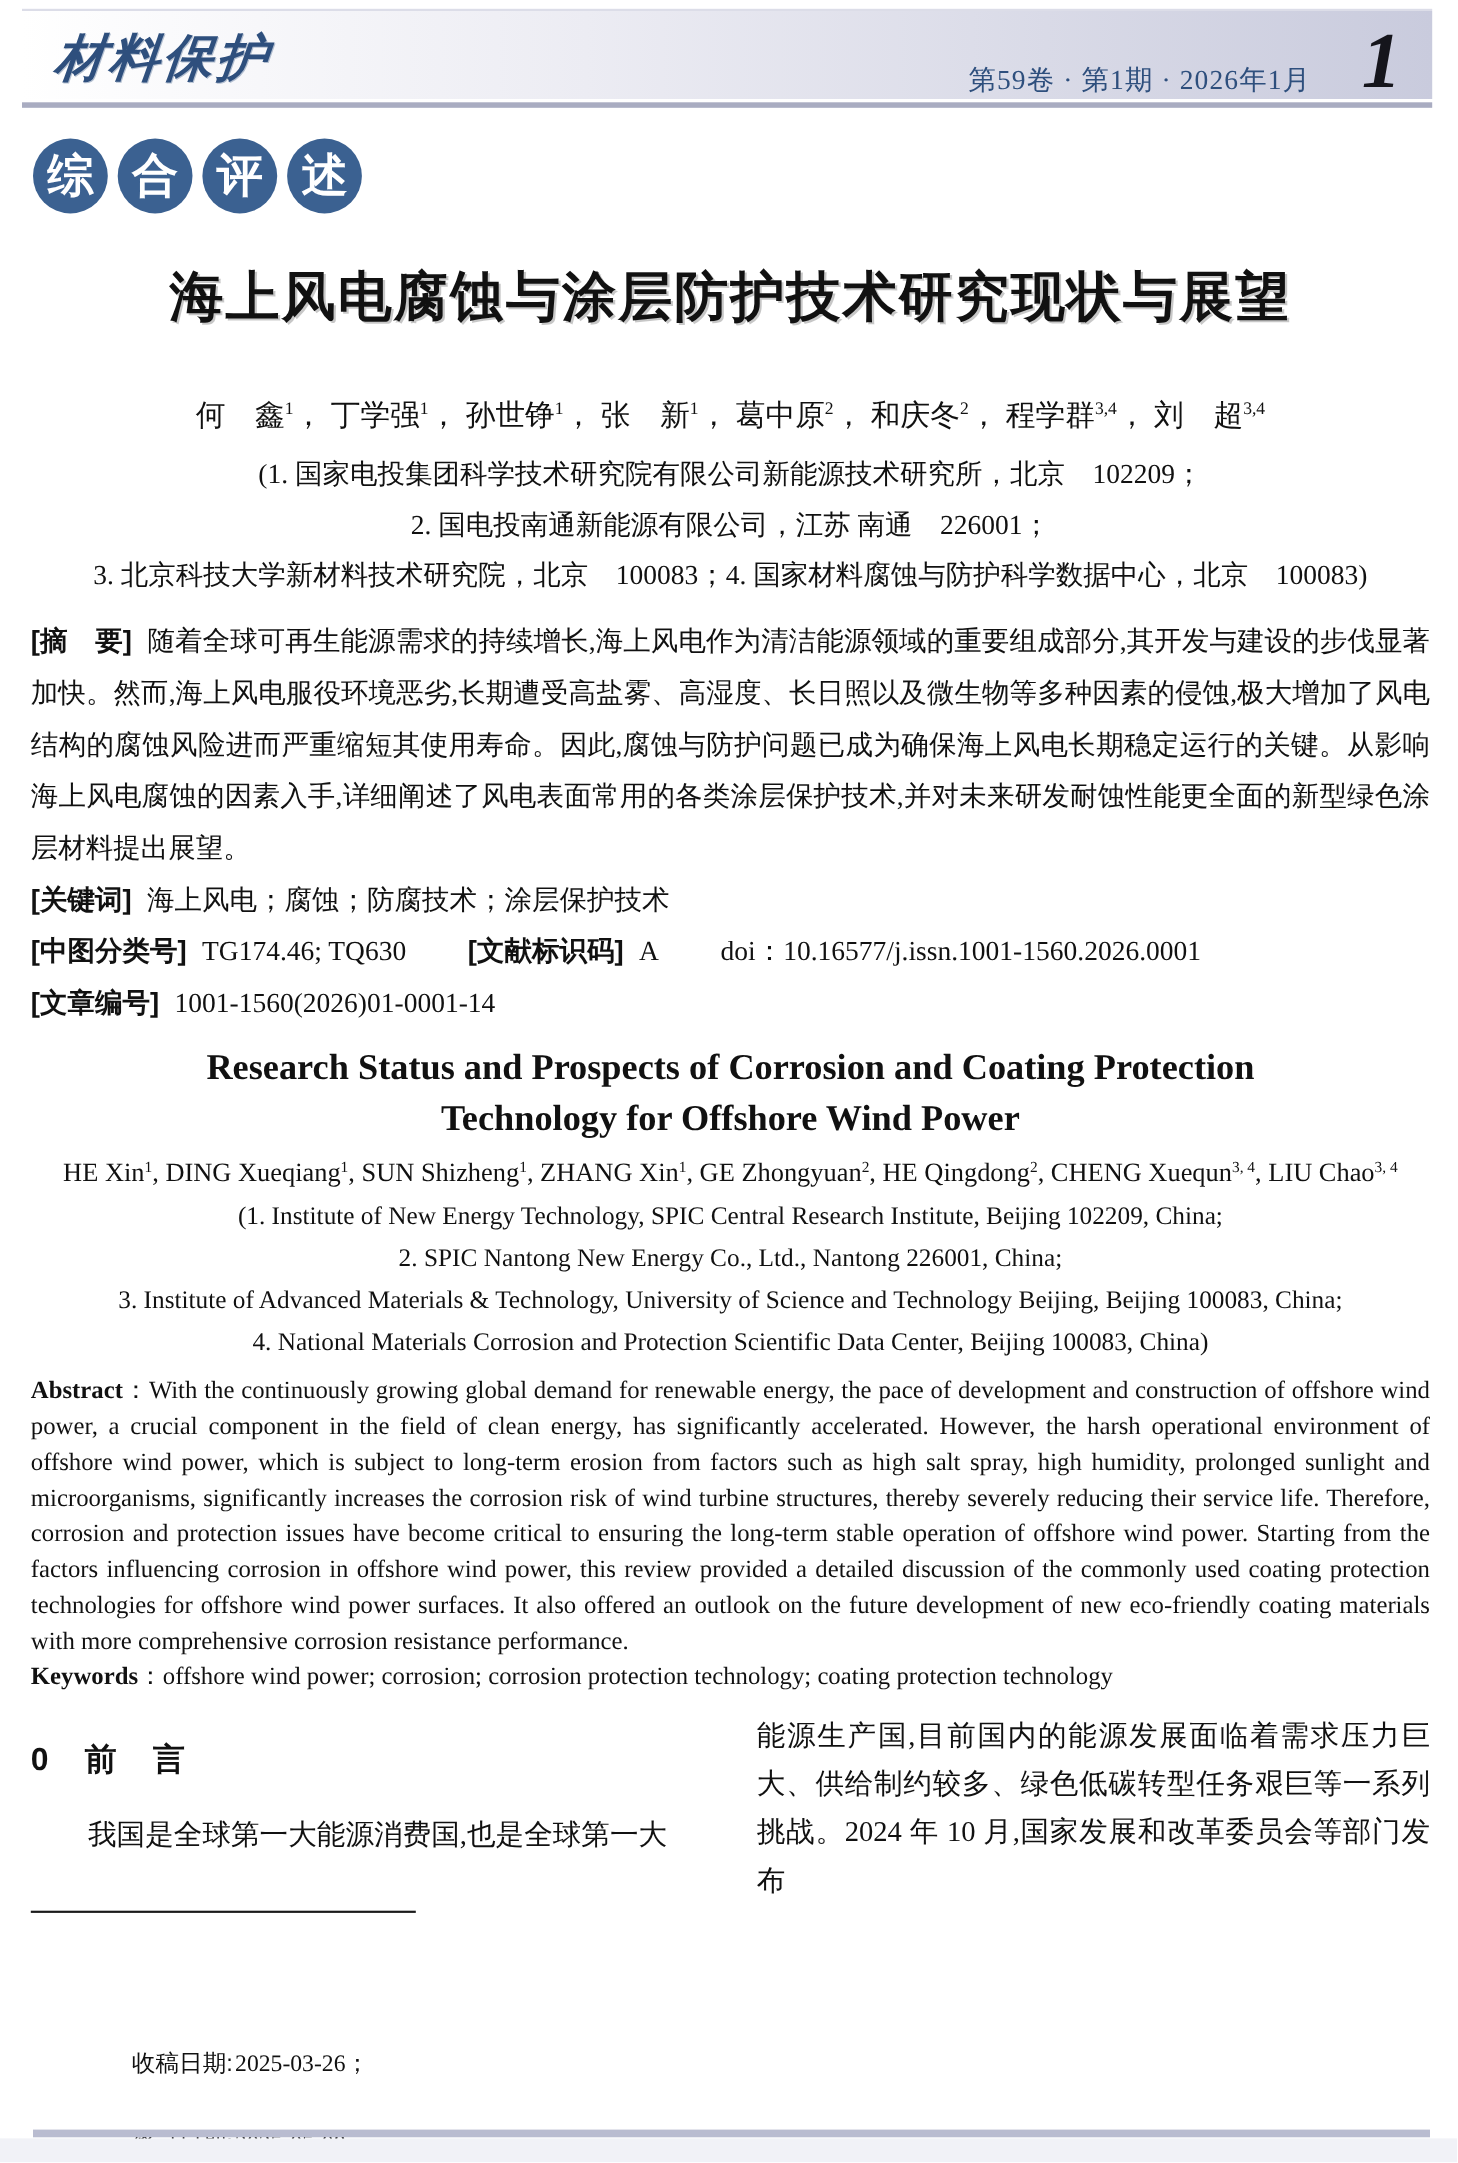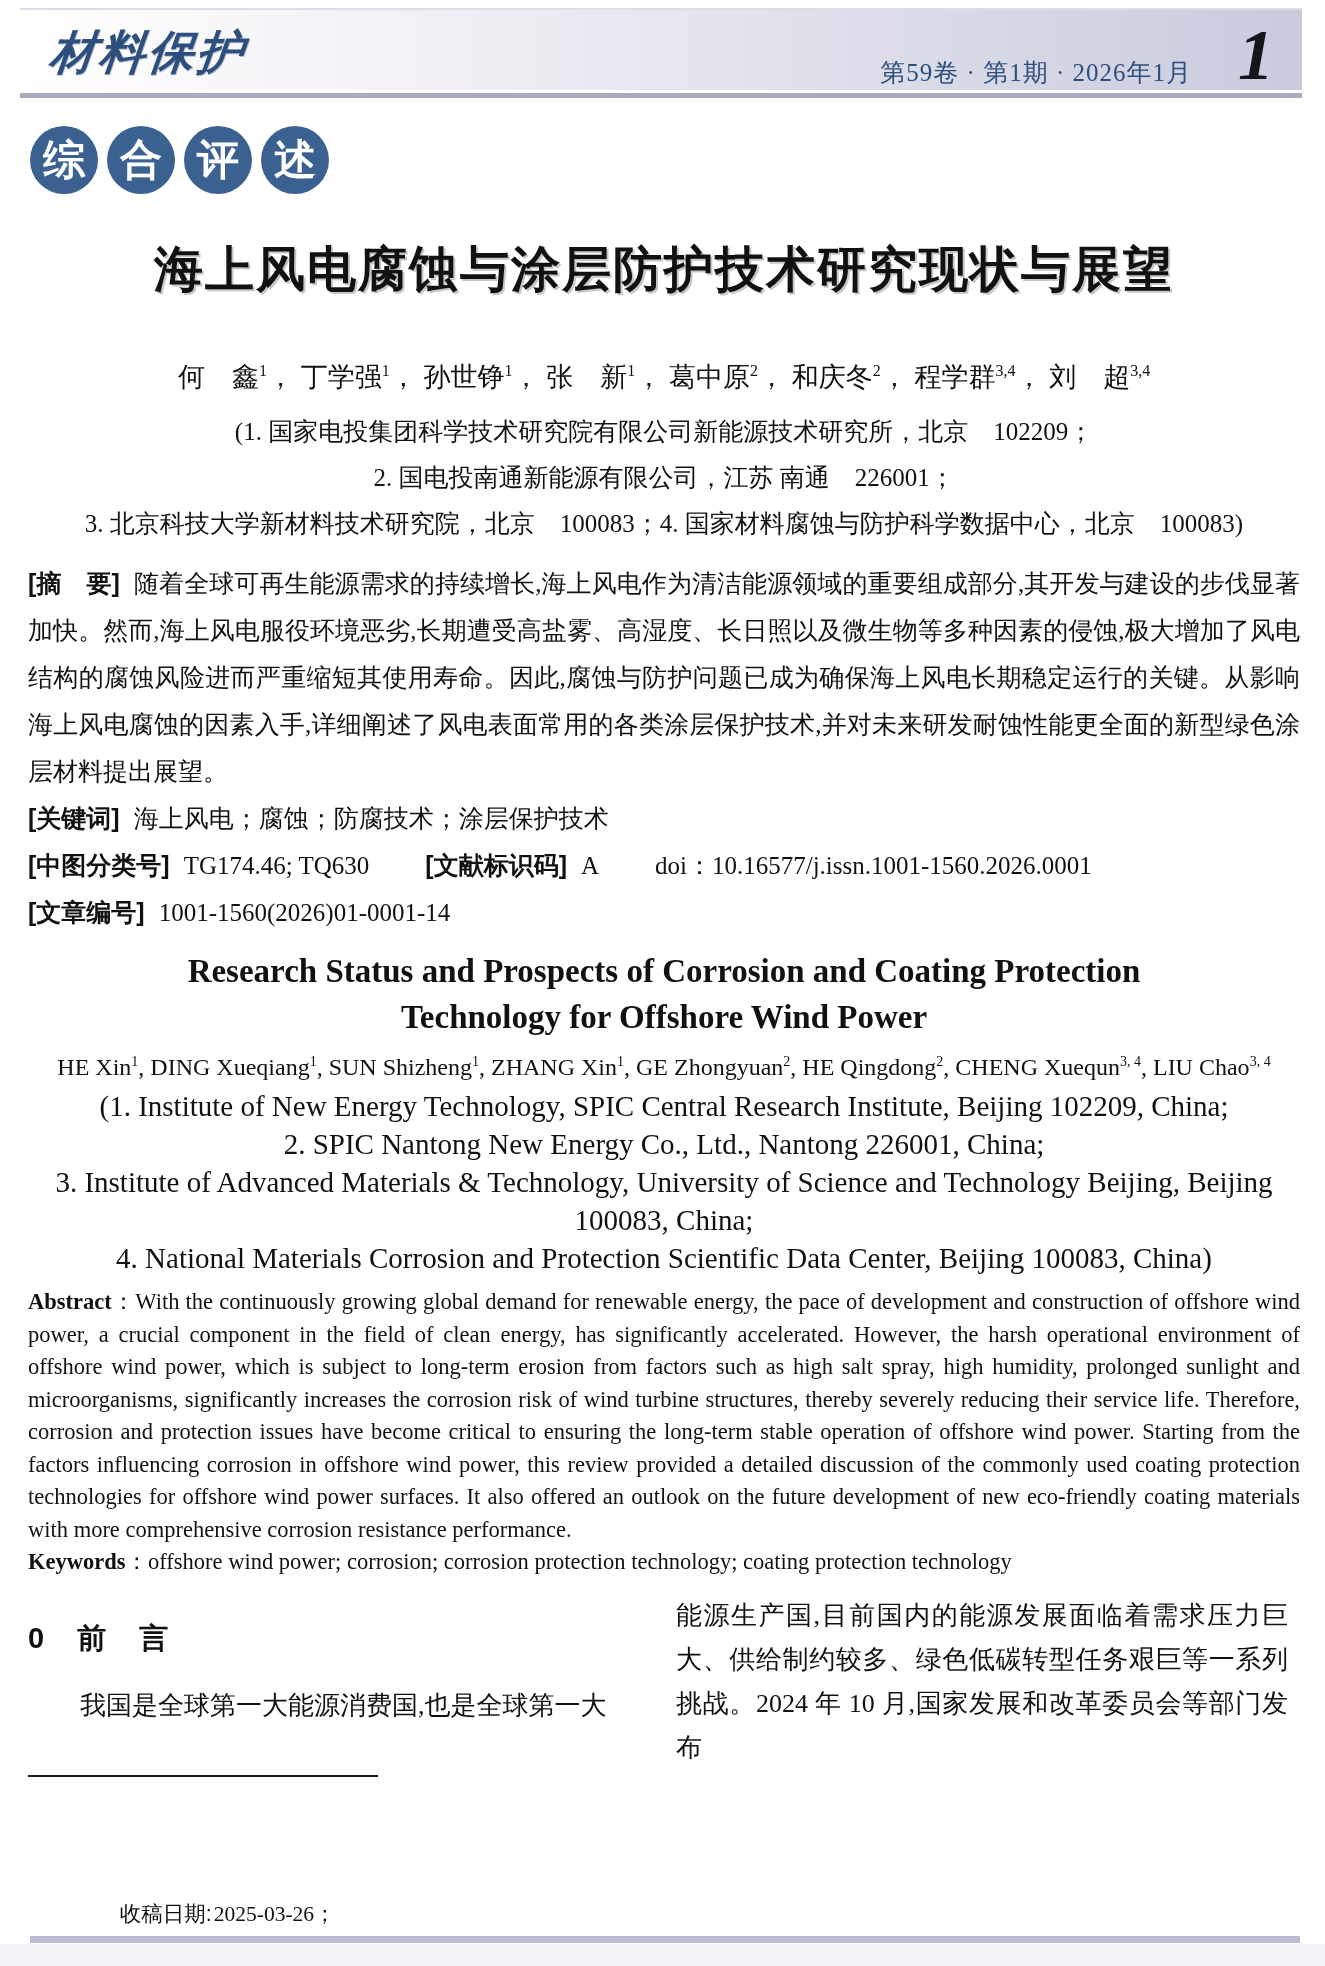--- a/index.html
+++ b/index.html
@@ -55,26 +55,26 @@
   .authors-zh{margin-top:56px;text-align:center;font-size:27px;}
   .authors-zh sup{font-size:16px;}
   .affils-zh{margin-top:14px;text-align:center;font-size:25px;line-height:46px;}
   .abstract-zh{margin-top:13px;font-size:25px;line-height:47px;text-align:justify;}
   .zh-label{font-family:"Liberation Sans","DejaVu Sans",sans-serif;font-weight:bold;margin-right:14px;}
   .kw-zh,.clc-line,.artno-line{font-size:25px;line-height:47px;text-align:left;}
   .clc-seg{margin-right:56px;}
   .title-en{margin-top:12px;text-align:center;font-size:33px;font-weight:bold;line-height:46px;}
   .authors-en{margin-top:4px;text-align:center;font-size:24px;line-height:36px;}
   .authors-en sup{font-size:14px;}
-  .affils-en{margin-top:2px;text-align:center;font-size:29px;line-height:38px;}
+  .affils-en{margin-top:2px;text-align:center;font-size:23px;line-height:38px;}
   .abstract-en{margin-top:9px;font-size:22.5px;line-height:32.5px;text-align:justify;}
   .en-label{font-weight:bold;}
   .kw-en{font-size:22.5px;line-height:32.5px;text-align:left;}
   
-  .columns{margin-top:15px;display:flex;gap:36px;}
+  .columns{margin-top:15px;display:flex;gap:48px;}
   .col{width:612px;font-size:26px;line-height:44px;text-align:justify;}
   .section-heading{
     margin-top:22px;margin-bottom:24px;
     font-family:"Liberation Sans","DejaVu Sans",sans-serif;
     font-weight:bold;font-size:29px;letter-spacing:2px;
   }
   .indent{text-indent:2em;}
   
   .fn-sep{margin-top:5px;width:350px;height:2px;background:#1a1a1a;}
   .footnote{margin-top:11px;padding-left:38px;font-size:21.5px;line-height:36px;}

